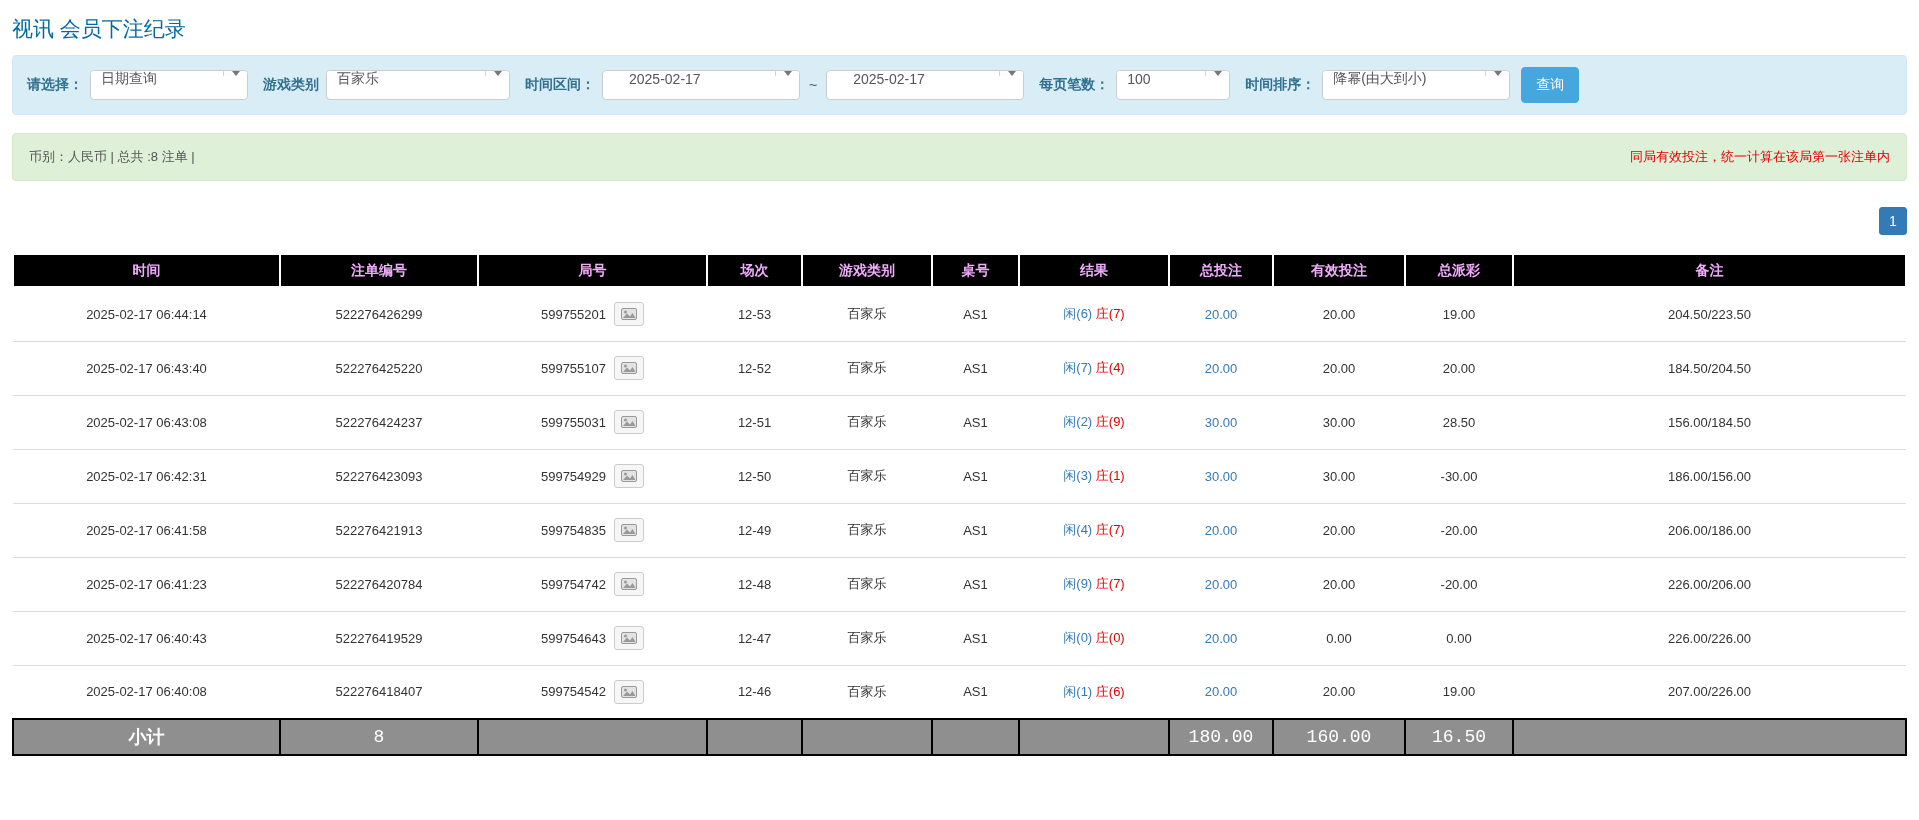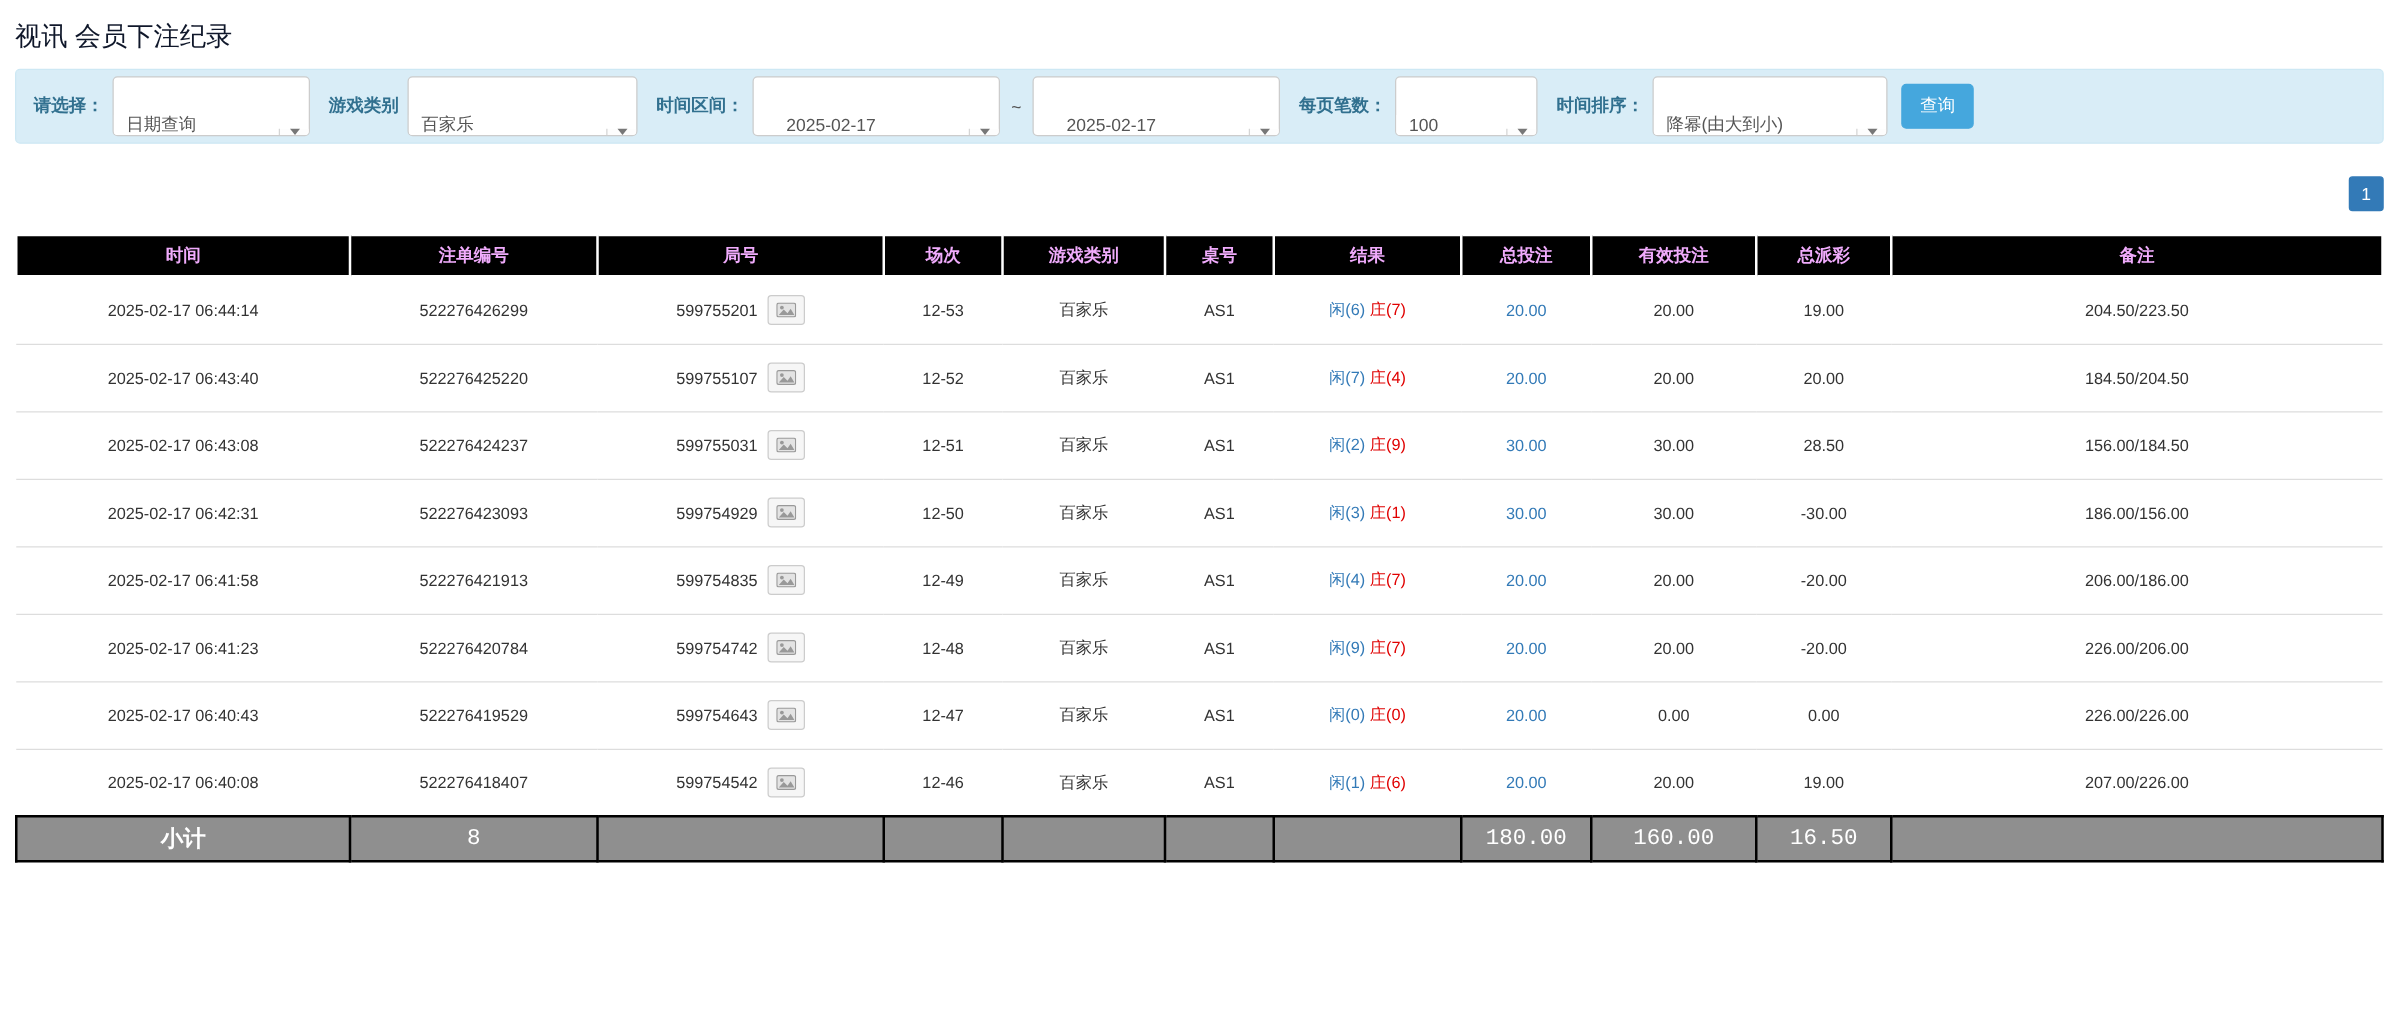--- a/index.html
+++ b/index.html
@@ -2,42 +2,42 @@
 <html style="--accent: #337ab7; --player-blue: #337ab7; --banker-red: #e00000; --negative-red: #e00000; --notice-red: #e00000; --filter-bg: #d9edf7; --filter-border: #cde8f4; --filter-label: #31708f; --summary-bg: #dff0d8; --summary-border: #d6e9c6; --summary-text: #555555; --header-bg: #000000; --footer-bg: #8f8f8f; --search-button-bg: #45a7dd; --pagination-bg: #337ab7;"><head>
 <meta charset="utf-8">
 <style>
   * { box-sizing: border-box; margin: 0; padding: 0; }
   html, body { width: 1919px; height: 820px; background: #fff; overflow: hidden; }
   body { font-family: "Liberation Sans", "DejaVu Sans", sans-serif; color: #333; }
 
   .page { padding: 0 12px; }
 
   .page-title {
-    font-size: 21px; font-weight: normal; color: #0f172a;
+    font-size: 21px; font-weight: normal; color: #0369a1;
     padding: 15px 0 12px 0;
   }
 
   
   .filter-bar {
     background: var(--filter-bg, #d9edf7);
     border: 1px solid var(--filter-border, #cde8f4);
     border-radius: 4px;
     padding: 12px 14px;
     display: flex; align-items: center; gap: 7px;
     height: 60px;
   }
   .flabel {
     color: var(--filter-label, #31708f);
     font-size: 14px; font-weight: bold; white-space: nowrap;
   }
   .flabel.gap { margin-left: 8px; }
   .combo {
-    display: inline-flex; align-items: flex-end;
+    display: inline-flex; align-items: flex-start;
     background: #fff; border: 1px solid #ccc; border-radius: 4px;
-    overflow: hidden; height: 48px;
+    overflow: hidden; height: 30px;
   }
   .combo input {
     border: none; outline: none; padding: 0 10px;
     font-size: 14px; color: #555;
     font-family: "Liberation Sans", "DejaVu Sans", sans-serif;
   }
   .combo .combo-btn {
     width: 24px; background: #fdfdfd; border: none;
     border-left: 1px solid #d5d5d5; cursor: pointer;
     display: flex; align-items: center; justify-content: center;
@@ -171,20 +171,24 @@
     <span class="combo w-sort">
       <input value="降幂(由大到小)" style="">
       <button class="combo-btn">
           <span class="caret"></span>
         </button>
     </span>
 
     <button class="search-btn">查询</button>
   </div>
 
+  <div class="summary-bar">
+    <span class="summary-left">币别：人民币 | 总共 :8 注单 |</span>
+    <span class="summary-right">同局有效投注，统一计算在该局第一张注单内</span>
+  </div>
 
   <div class="pagination">
     <button class="page-btn">1</button>
   </div>
 
   <table class="grid">
     <colgroup>
       <col style="width:267px">
         <col style="width:198px">
         <col style="width:229px">

